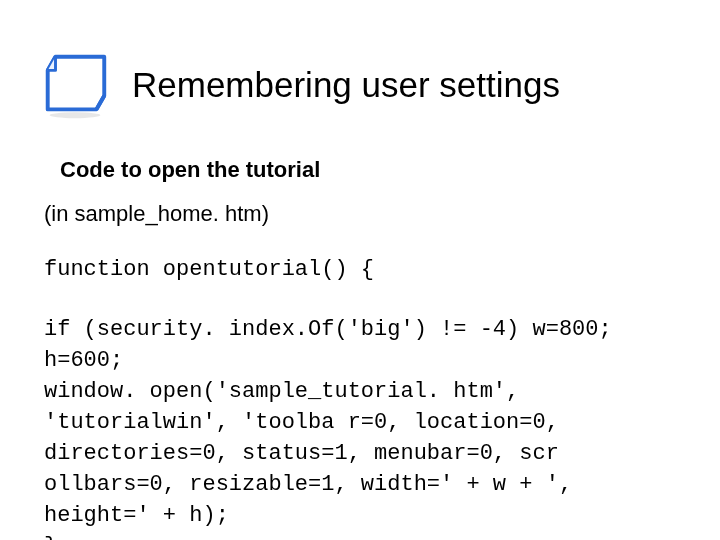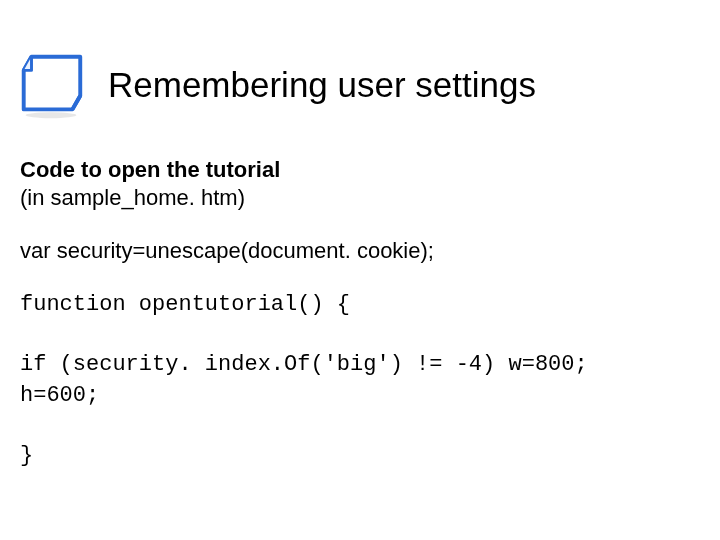--- a/index.html
+++ b/index.html
@@ -10,21 +10,21 @@
     background: #fff;
     font-family: Verdana, Geneva, sans-serif;
     color: #000;
     overflow: hidden;
   }
   .slide {
     position: relative;
     width: 720px;
     height: 540px;
     box-sizing: border-box;
-    padding: 50px 30px 30px 20px;
+    padding: 50px 30px 30px 44px;
   }
   .title-row {
     display: flex;
     align-items: center;
     gap: 18px;
     margin-bottom: 36px;
     margin-left: -8px;
   }
   .icon-wrap {
     width: 78px;
@@ -37,21 +37,21 @@
   h1.title {
     font-size: 35px;
     font-weight: 400;
     margin: 0;
     line-height: 1.15;
     color: #000;
   }
   .section-head {
     font-size: 22px;
     font-weight: 700;
-    margin: 0;
+    margin: 16px;
     line-height: 1.25;
   }
   .section-sub {
     font-size: 22px;
     font-weight: 400;
     margin: 0 0 26px 0;
     line-height: 1.25;
   }
   .code-line {
     font-size: 22px;
@@ -84,23 +84,22 @@
         <path d="M20 6 L20 20 L12 20" fill="#eaf2ff" stroke="#2a6bd6" stroke-width="3" stroke-linejoin="round"></path>
         <ellipse cx="40" cy="66" rx="26" ry="3" fill="#d0d0d0" opacity="0.5"></ellipse>
       </svg>
     </div>
     <h1 class="title">Remembering user settings</h1>
   </div>
 
   <p class="section-head">Code to open the tutorial</p>
   <p class="section-sub">(in sample_home. htm)</p>
 
-  <p class="code-line">var security=unescape(document. cookie);</p>
 
   <p class="code-block">
     <span>function opentutorial() {</span><br>
     <br>
     <span>if (security. index.Of('big') != -4) w=800; h=600;</span><br>
-    <br>
+    <span>window. open('sample_tutorial. htm', 'tutorialwin', 'toolba r=0, location=0, directories=0, status=1, menubar=0, scr ollbars=0, resizable=1, width=' + w + ', height=' + h);</span><br>
     <span>}</span>
   </p>
 
 </div>
 
 </body></html>

